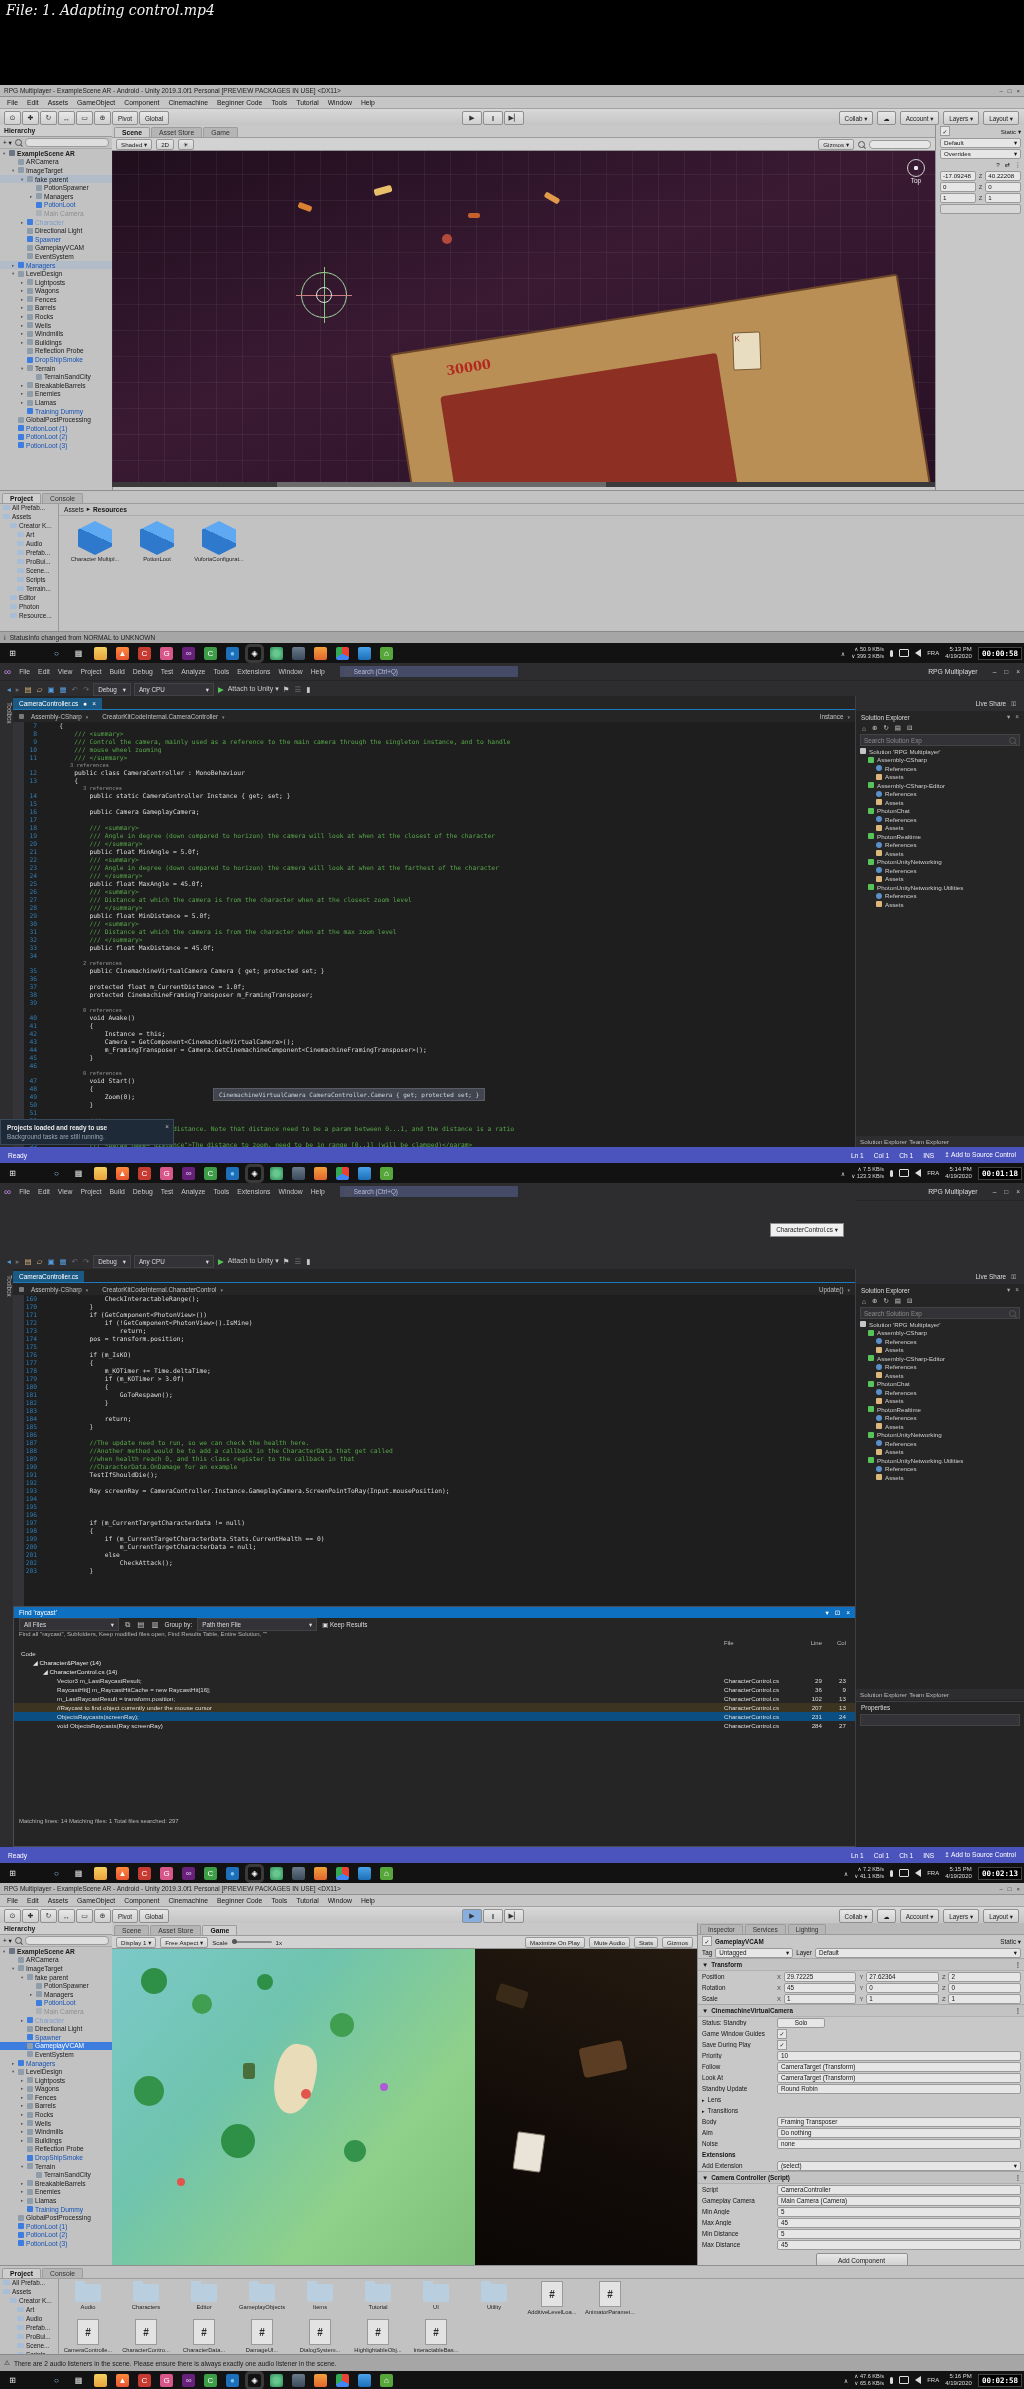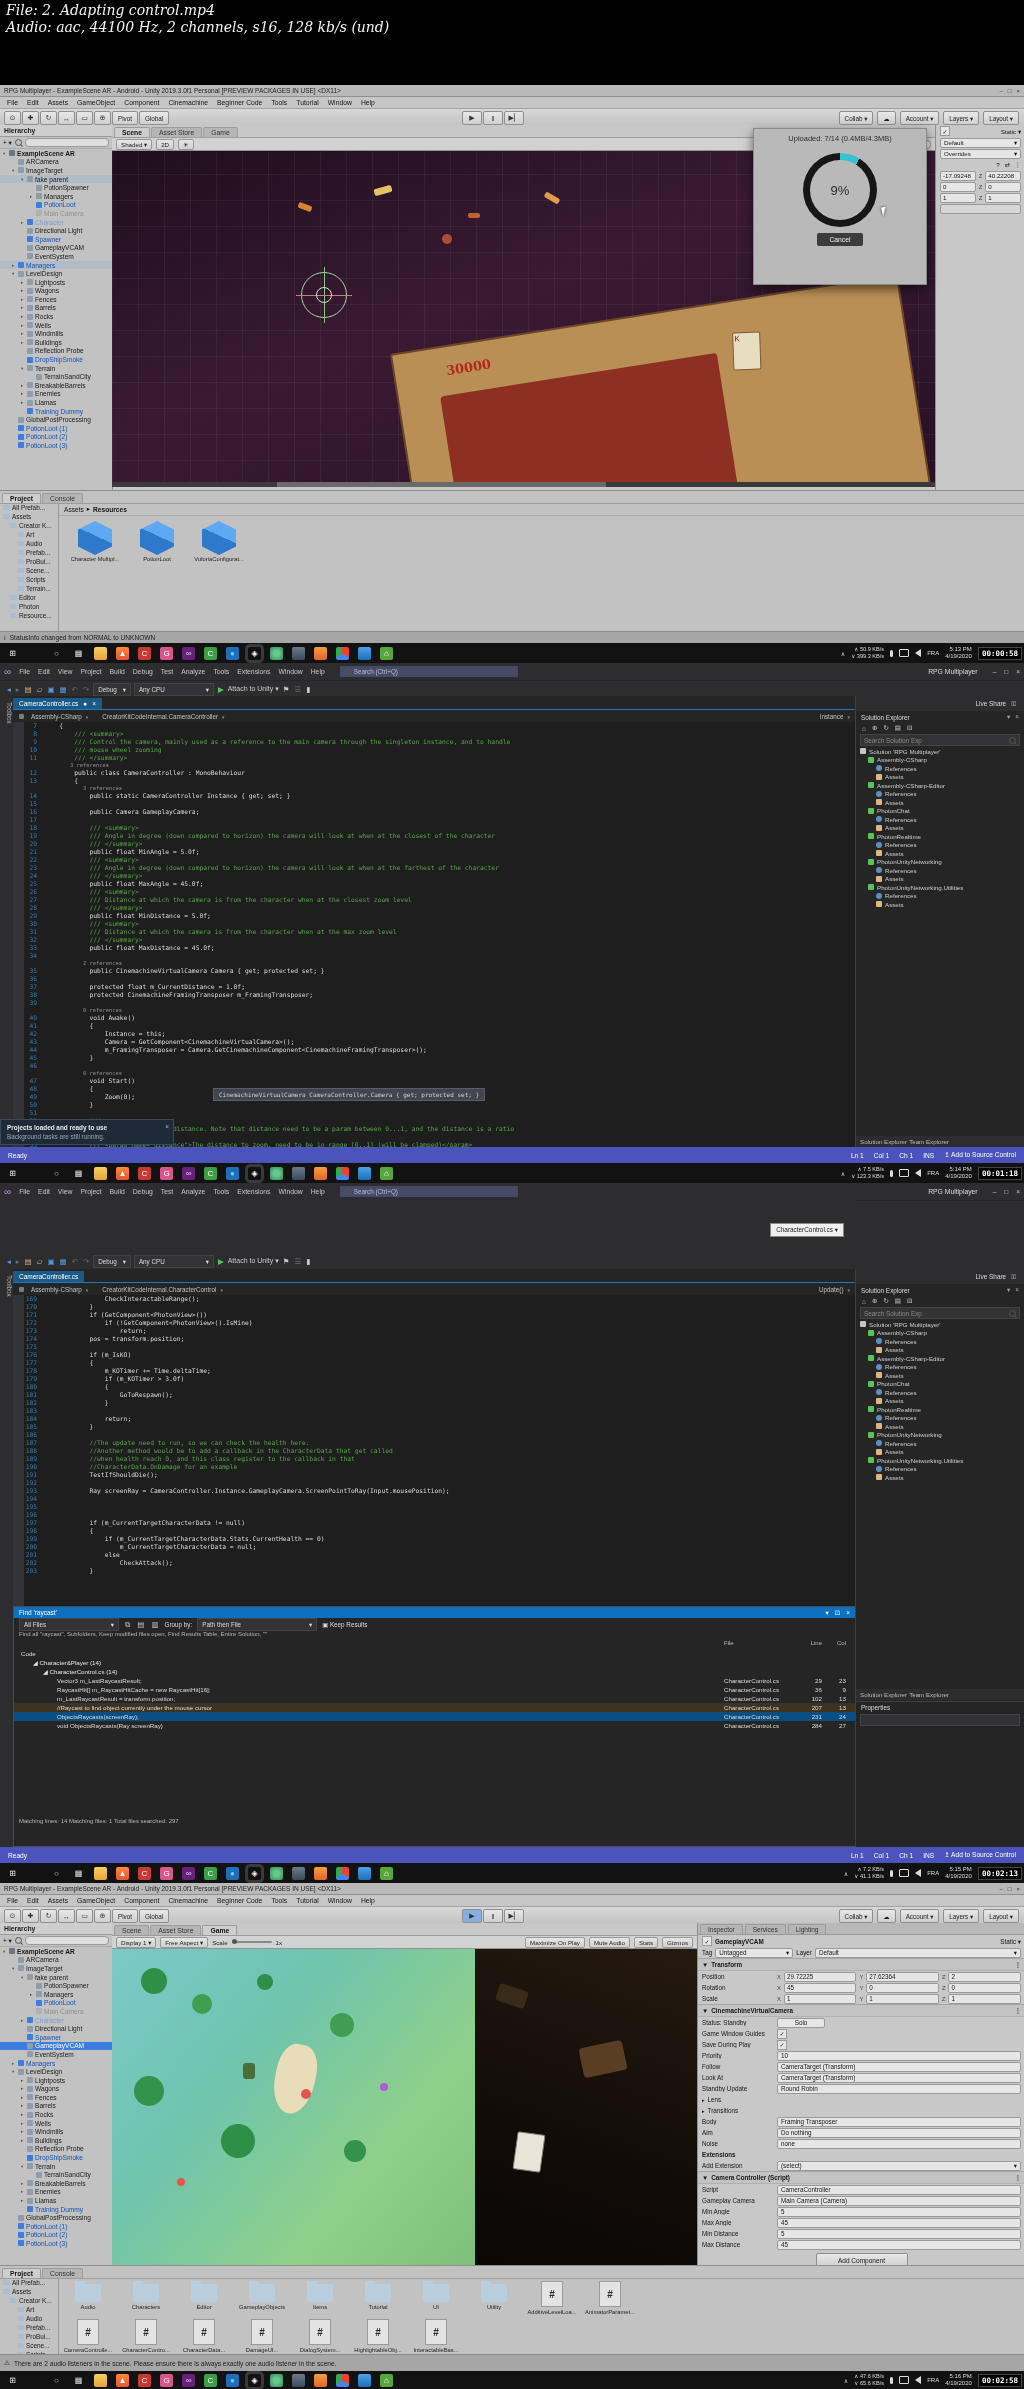--- a/index.html
+++ b/index.html
@@ -151,22 +151,21 @@
   .ring{width:74px;height:74px;border-radius:50%;margin:10px auto 6px;background:conic-gradient(#35c2d1 0 32deg,#161616 32deg 360deg);position:relative}
   .ring::after{content:"";position:absolute;inset:7px;border-radius:50%;background:#b9b9b9}
   .ringtxt{position:absolute;inset:0;display:flex;align-items:center;justify-content:center;font-size:13px;color:#2e2e2e;z-index:2}
   .cancelbtn{width:46px;height:13px;background:#3c3c3c;color:#eee;font-size:6.8px;display:flex;align-items:center;justify-content:center;margin:4px auto;border-radius:2px}
   .cursor{width:0;height:0;border-left:5px solid #fff;border-bottom:9px solid transparent;filter:drop-shadow(0 0 1px #000);transform:rotate(-14deg)}
 </style>
 </head>
 <body>
 
 <div id="hdr" class="abs">
-  <div>File: 2. Adapting control.mp4</div>
-  <div>Audio: aac, 44100 Hz, 2 channels, s16, 128 kb/s (und)</div>
+  <div>File: 1. Adapting control.mp4</div>
 </div>
 
 <div id="u1" class="abs uwin" style="top:85px;height:558px">
   <div class="utitle">
     <span>RPG Multiplayer - ExampleScene AR - Android - Unity 2019.3.0f1 Personal [PREVIEW PACKAGES IN USE] &lt;DX11&gt;</span>
     <span class="wbtns">
         <span>–</span>
         <span>□</span>
         <span>×</span>
       </span>
@@ -482,28 +481,20 @@
           <span class="ibox">1</span>
           <span class="axl">Z</span>
           <span class="ibox">1</span>
         </div>
       </div>
     <div class="irow">
         <span class="ival" style="background:#d6d6d6"></span>
       </div>
   </div>
 
-  <div class="udlg" style="left:753px;top:43px;width:172px;height:155px">
-    <div style="text-align:center;font-size:7.5px;color:#2e2e2e;margin-top:5px">Uploaded: 7/14 (0.4MB/4.3MB)</div>
-    <div class="ring">
-        <div class="ringtxt">9%</div>
-      </div>
-    <div class="cancelbtn">Cancel</div>
-    <div class="cursor abs" style="left:128px;top:78px"></div>
-  </div>
 
   <div class="abs" style="top:405px;left:0;width:1024px;height:142px;background:#c2c2c2;border-top:1px solid #8f8f8f">
     <div class="stabs" style="background:#c2c2c2">
       <span class="stab on">Project</span>
       <span class="stab">Console</span>
     </div>
     <div class="abs" style="top:12px;left:0;width:58px;bottom:0;border-right:1px solid #9a9a9a;overflow:hidden">
 
     <div class="ptrow" style="--d: 0;">
           <span class="pticon"></span>

